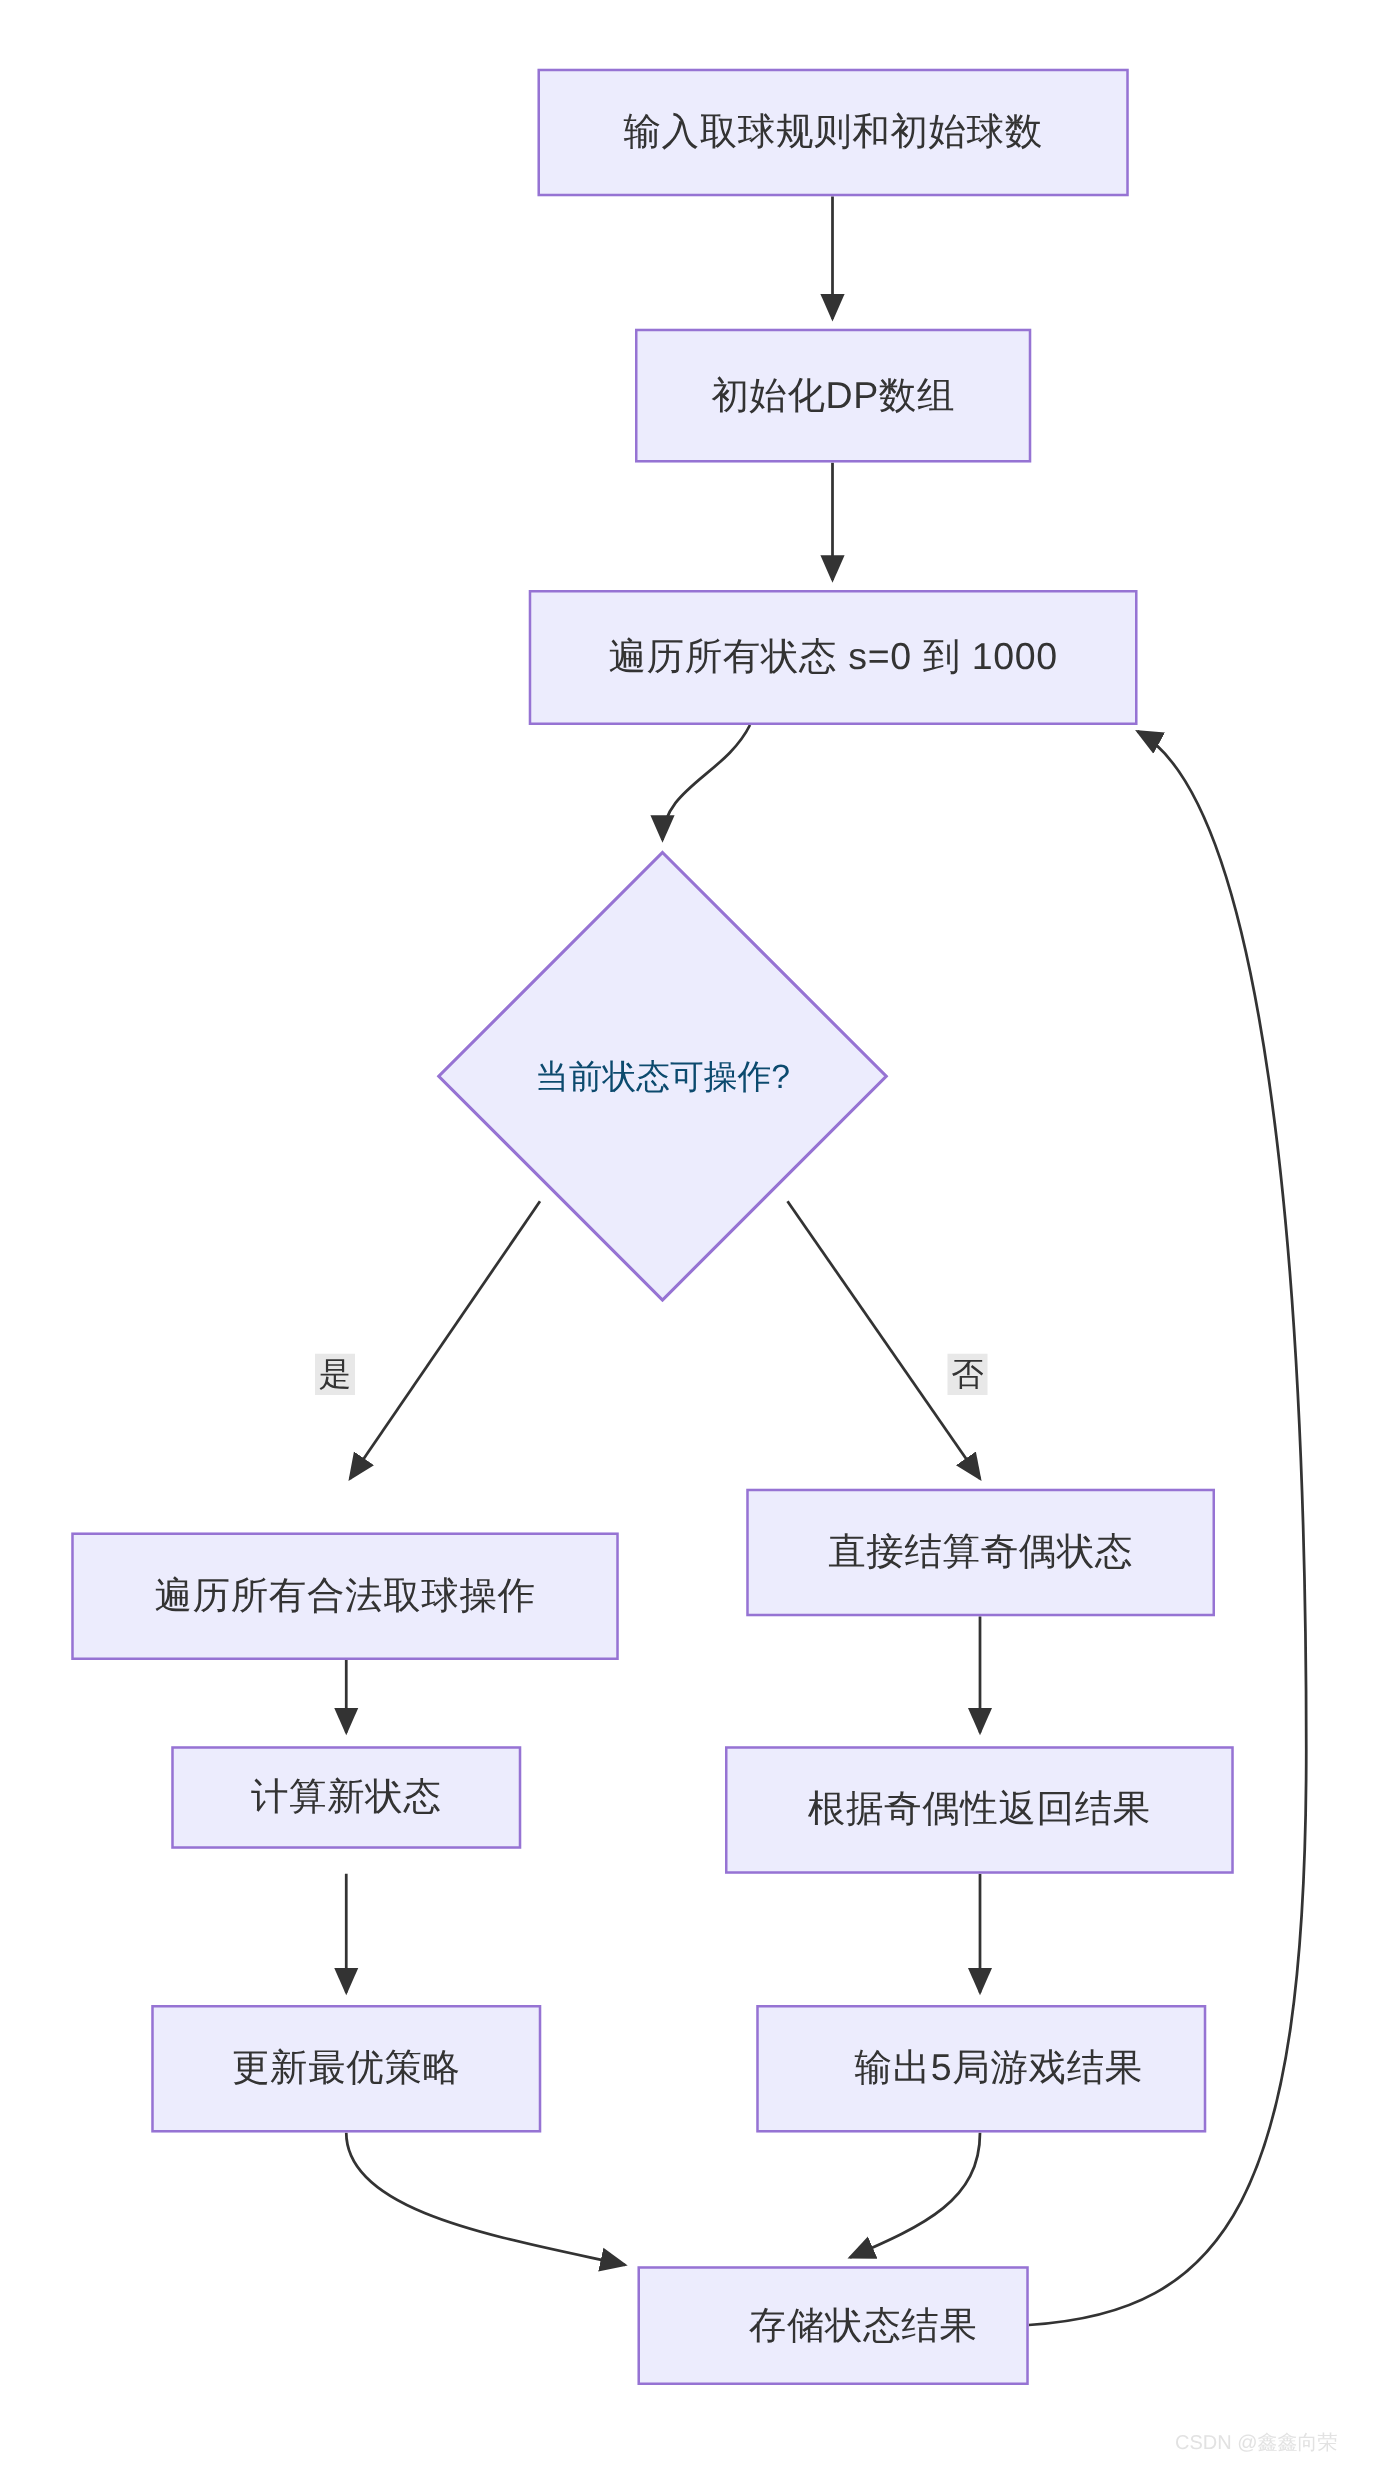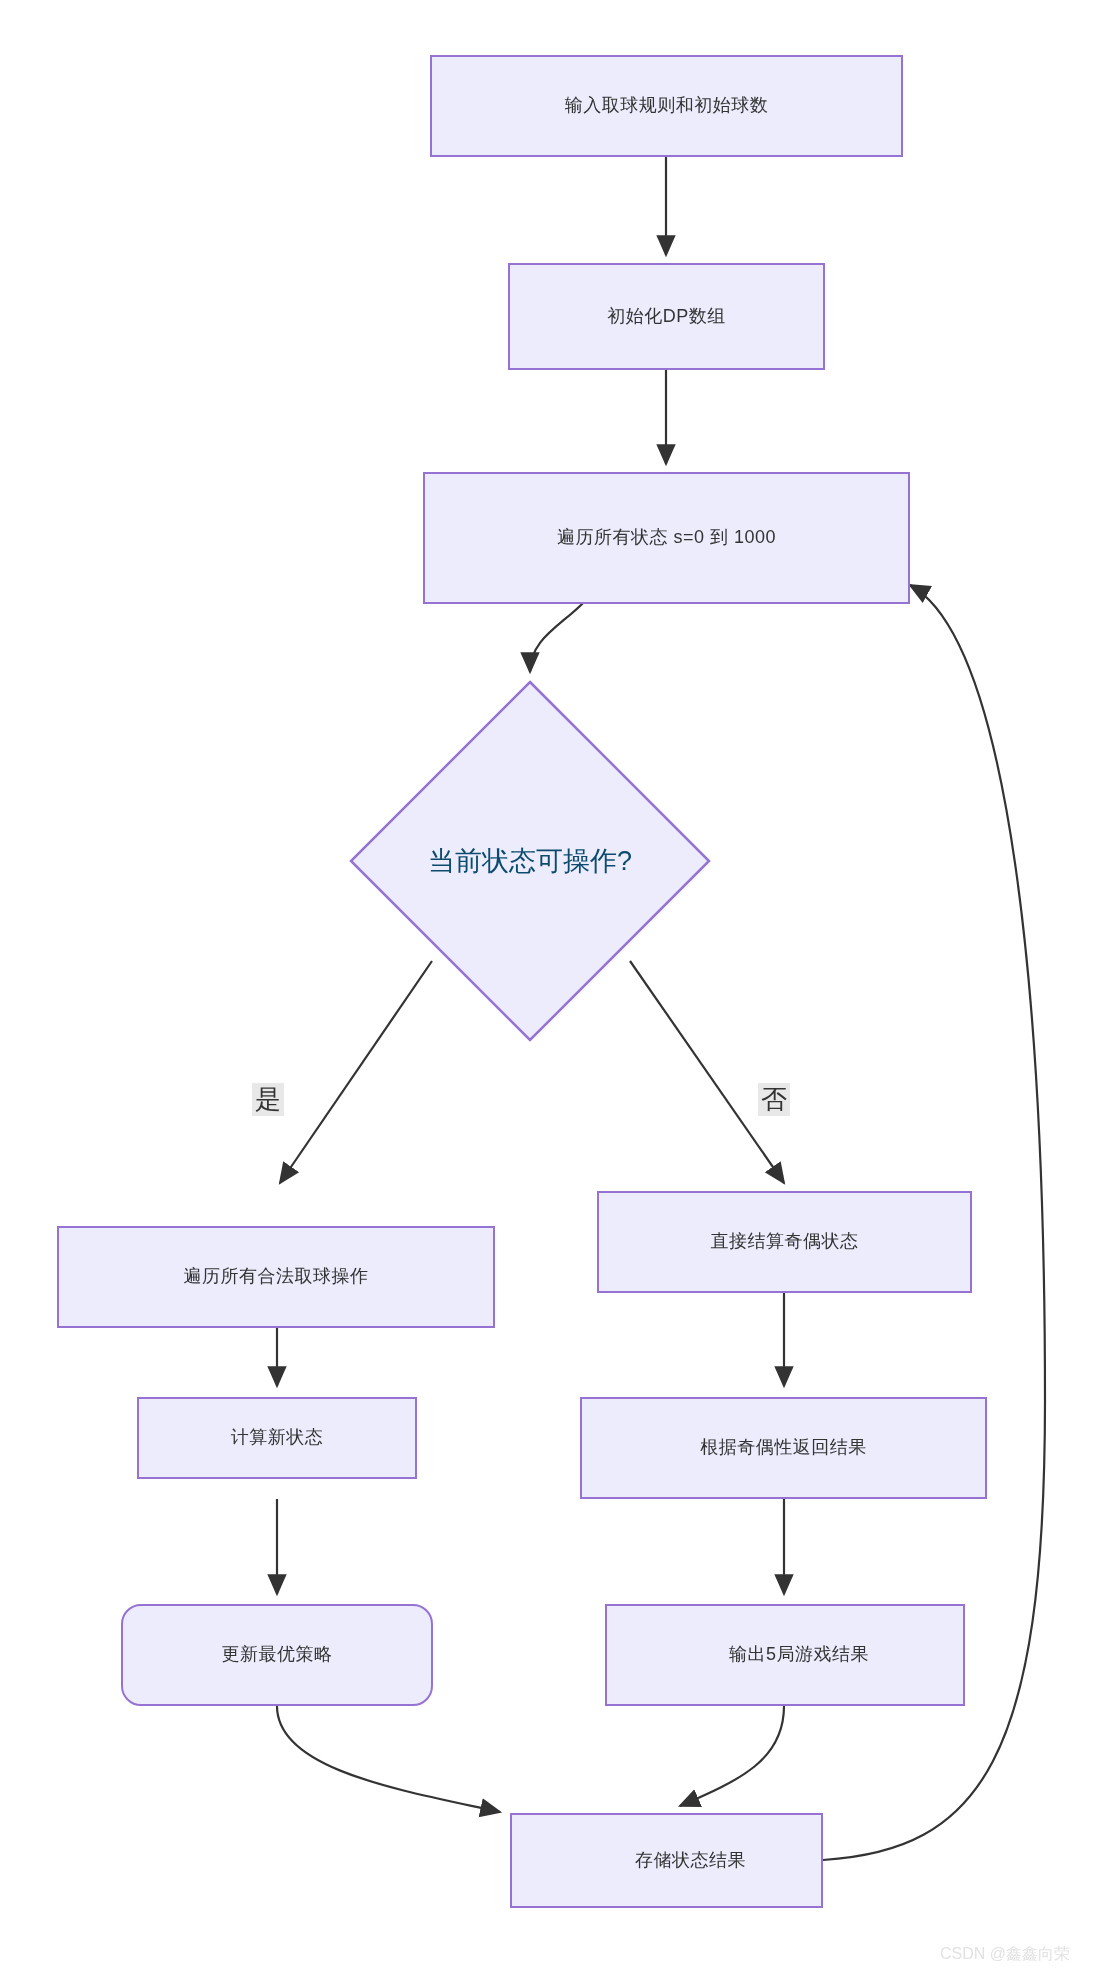--- a/index.html
+++ b/index.html
@@ -27,21 +27,21 @@
   }
   .node {
     position: absolute;
     box-sizing: border-box;
     background: #ececfd;
     border: 2px solid #9673d3;
     display: flex;
     align-items: center;
     justify-content: center;
     color: #333333;
-    font-size: 18px;
+    font-size: 30px;
     line-height: 1.2;
     letter-spacing: 0.5px;
     white-space: nowrap;
   }
   .diamond-wrap {
     position: absolute;
   }
   .diamond-shape {
     position: absolute;
     left: 0;
@@ -116,21 +116,21 @@
   </svg>
 
   <div class="node" style="left:430px; top:55px; width:473px; height:102px;">
     <span>输入取球规则和初始球数</span>
   </div>
 
   <div class="node" style="left:508px; top:263px; width:317px; height:107px;">
     <span>初始化DP数组</span>
   </div>
 
-  <div class="node" style="left:423px; top:472px; width:487px; height:132px;">
+  <div class="node" style="left:423px; top:472px; width:487px; height:108px;">
     <span>遍历所有状态 s=0 到 1000</span>
   </div>
 
   <div class="diamond-wrap" style="left:349px; top:680px; width:362px; height:362px;">
     <svg class="diamond-shape" viewBox="0 0 362 362" preserveAspectRatio="none">
       <polygon points="181,2 360,181 181,360 2,181" fill="#ececfd" stroke="#9673d3" stroke-width="2.5"></polygon>
     </svg>
     <div class="diamond-label">当前状态可操作?</div>
   </div>
 
@@ -147,21 +147,21 @@
   </div>
 
   <div class="node" style="left:137px; top:1397px; width:280px; height:82px;">
     <span>计算新状态</span>
   </div>
 
   <div class="node" style="left:580px; top:1397px; width:407px; height:102px;">
     <span>根据奇偶性返回结果</span>
   </div>
 
-  <div class="node" style="left:121px; top:1604px; width:312px; height:102px;border-radius:20px;">
+  <div class="node" style="left:121px; top:1604px; width:312px; height:102px;">
     <span>更新最优策略</span>
   </div>
 
   <div class="node" style="left:605px; top:1604px; width:360px; height:102px;padding-left:28px;">
     <span>输出5局游戏结果</span>
   </div>
 
   <div class="node" style="left:510px; top:1813px; width:313px; height:95px;padding-left:48px;">
     <span>存储状态结果</span>
   </div>

